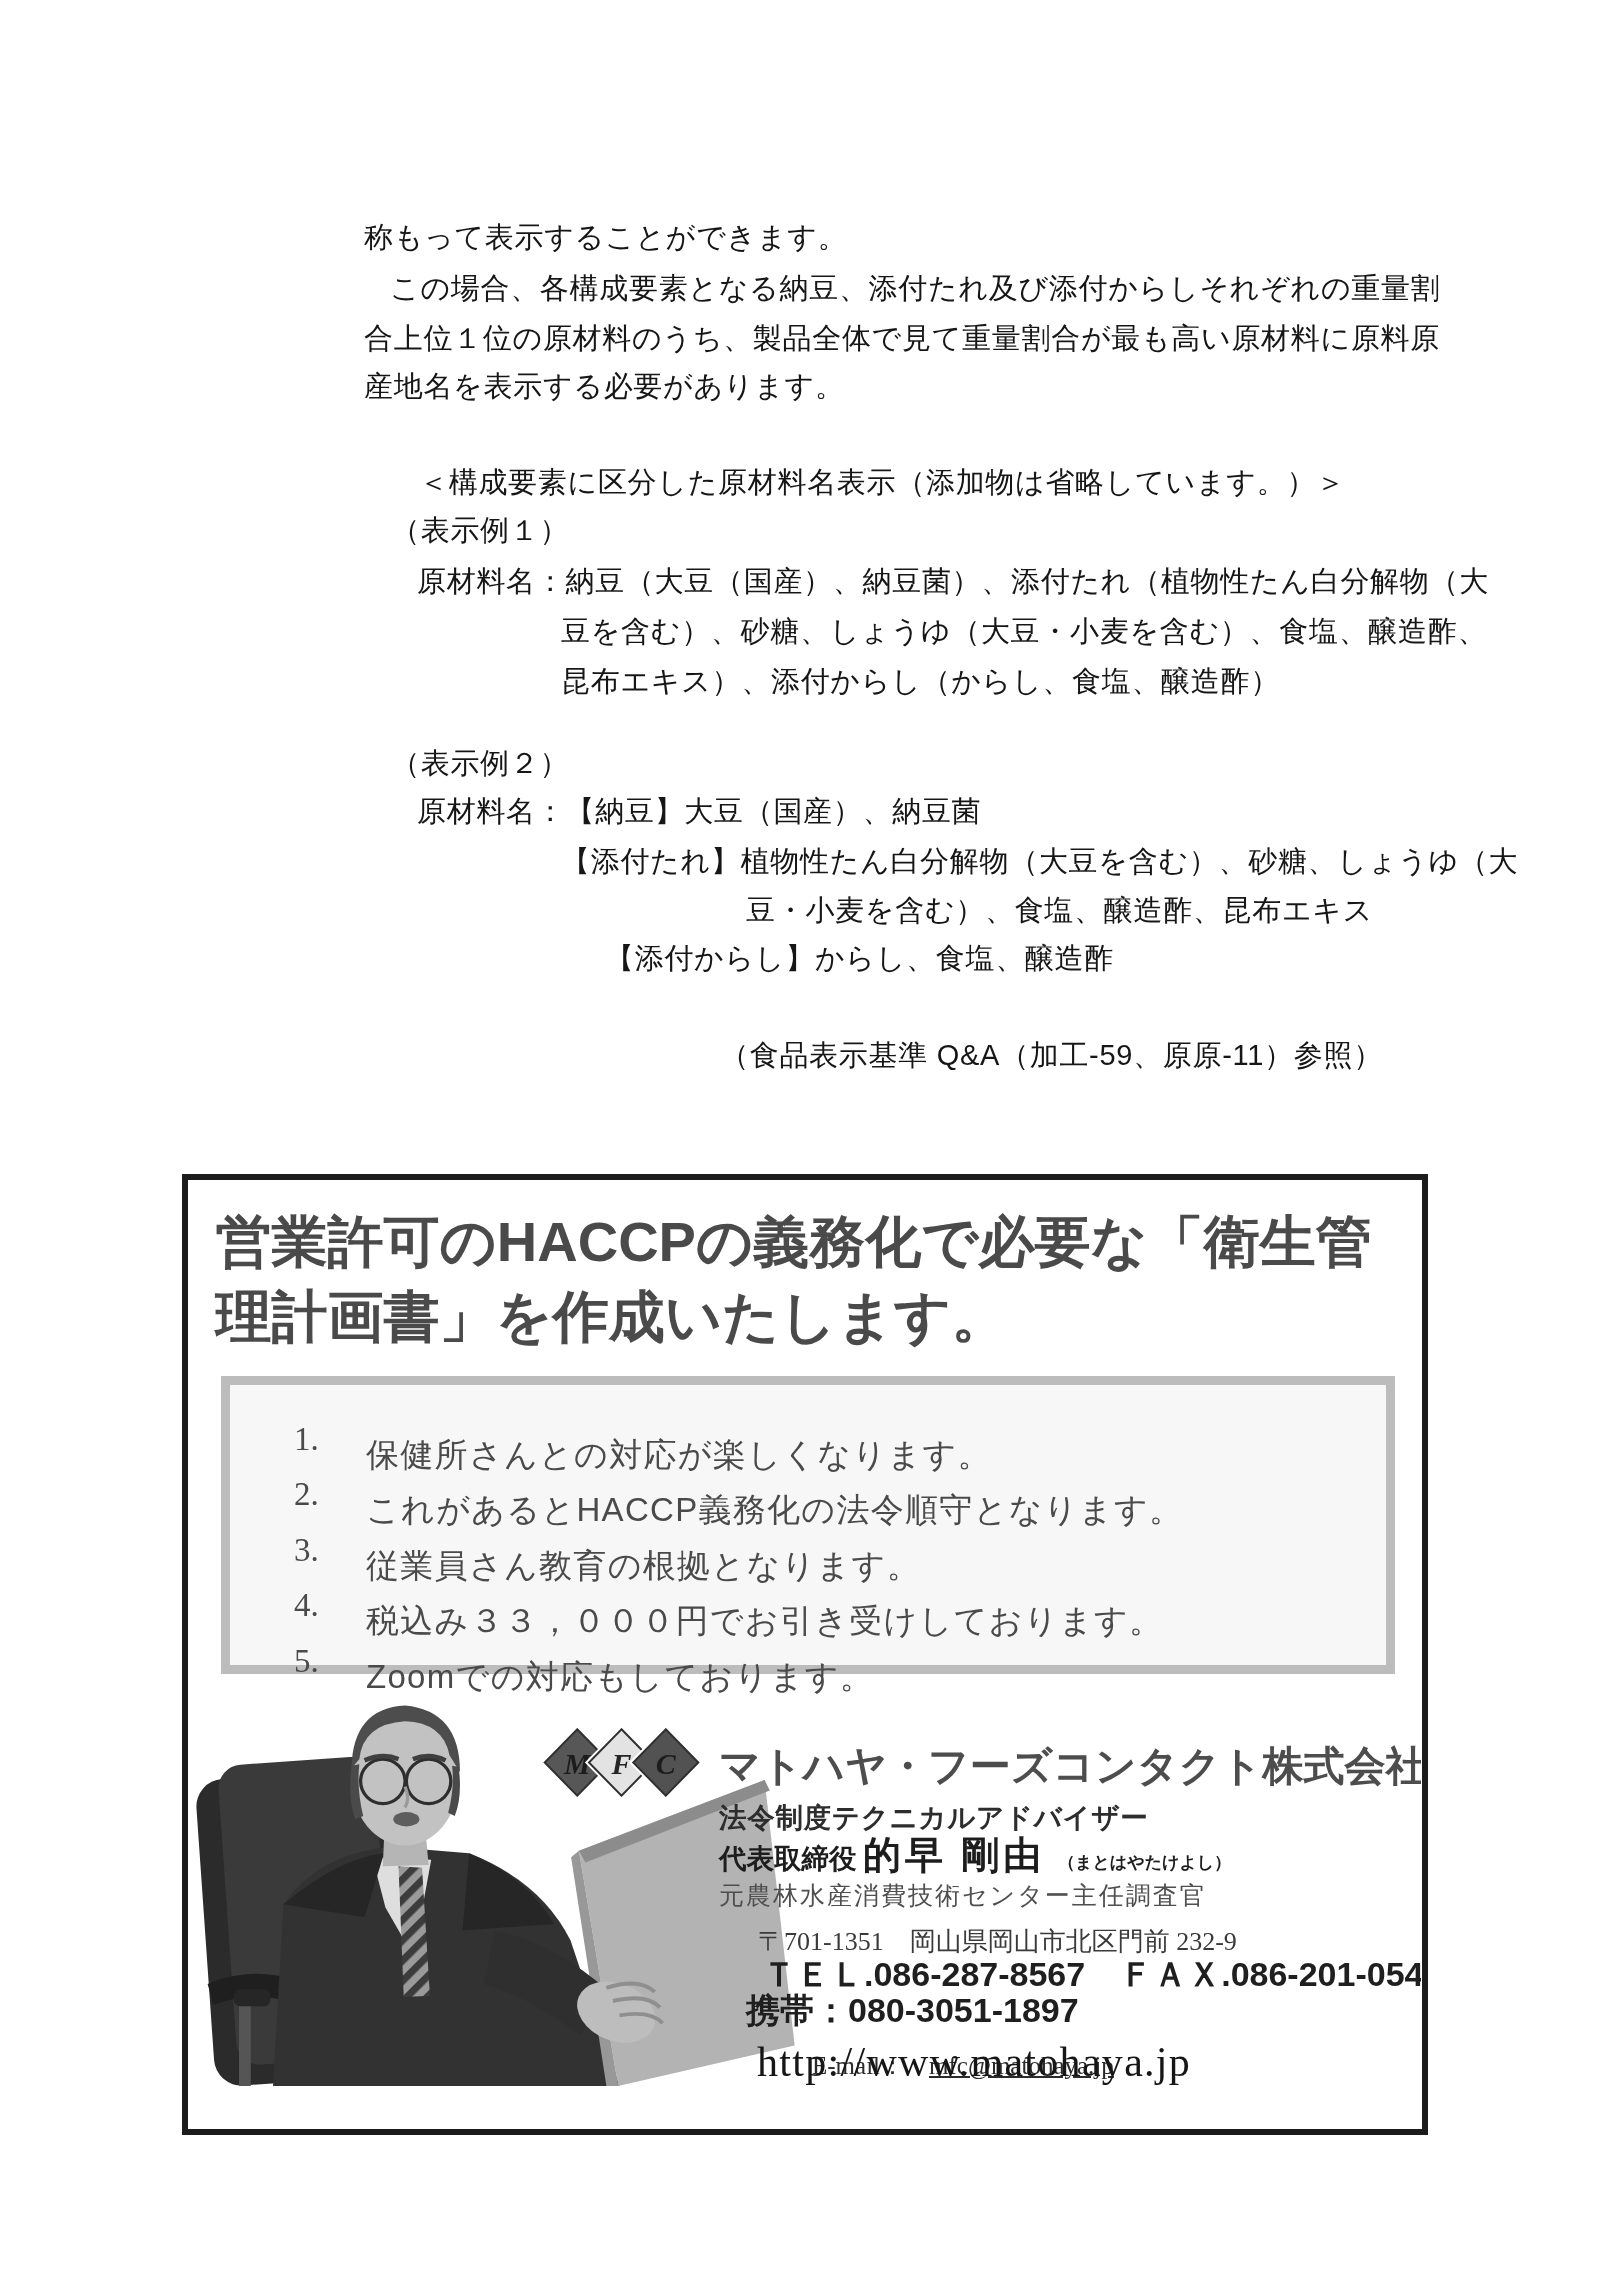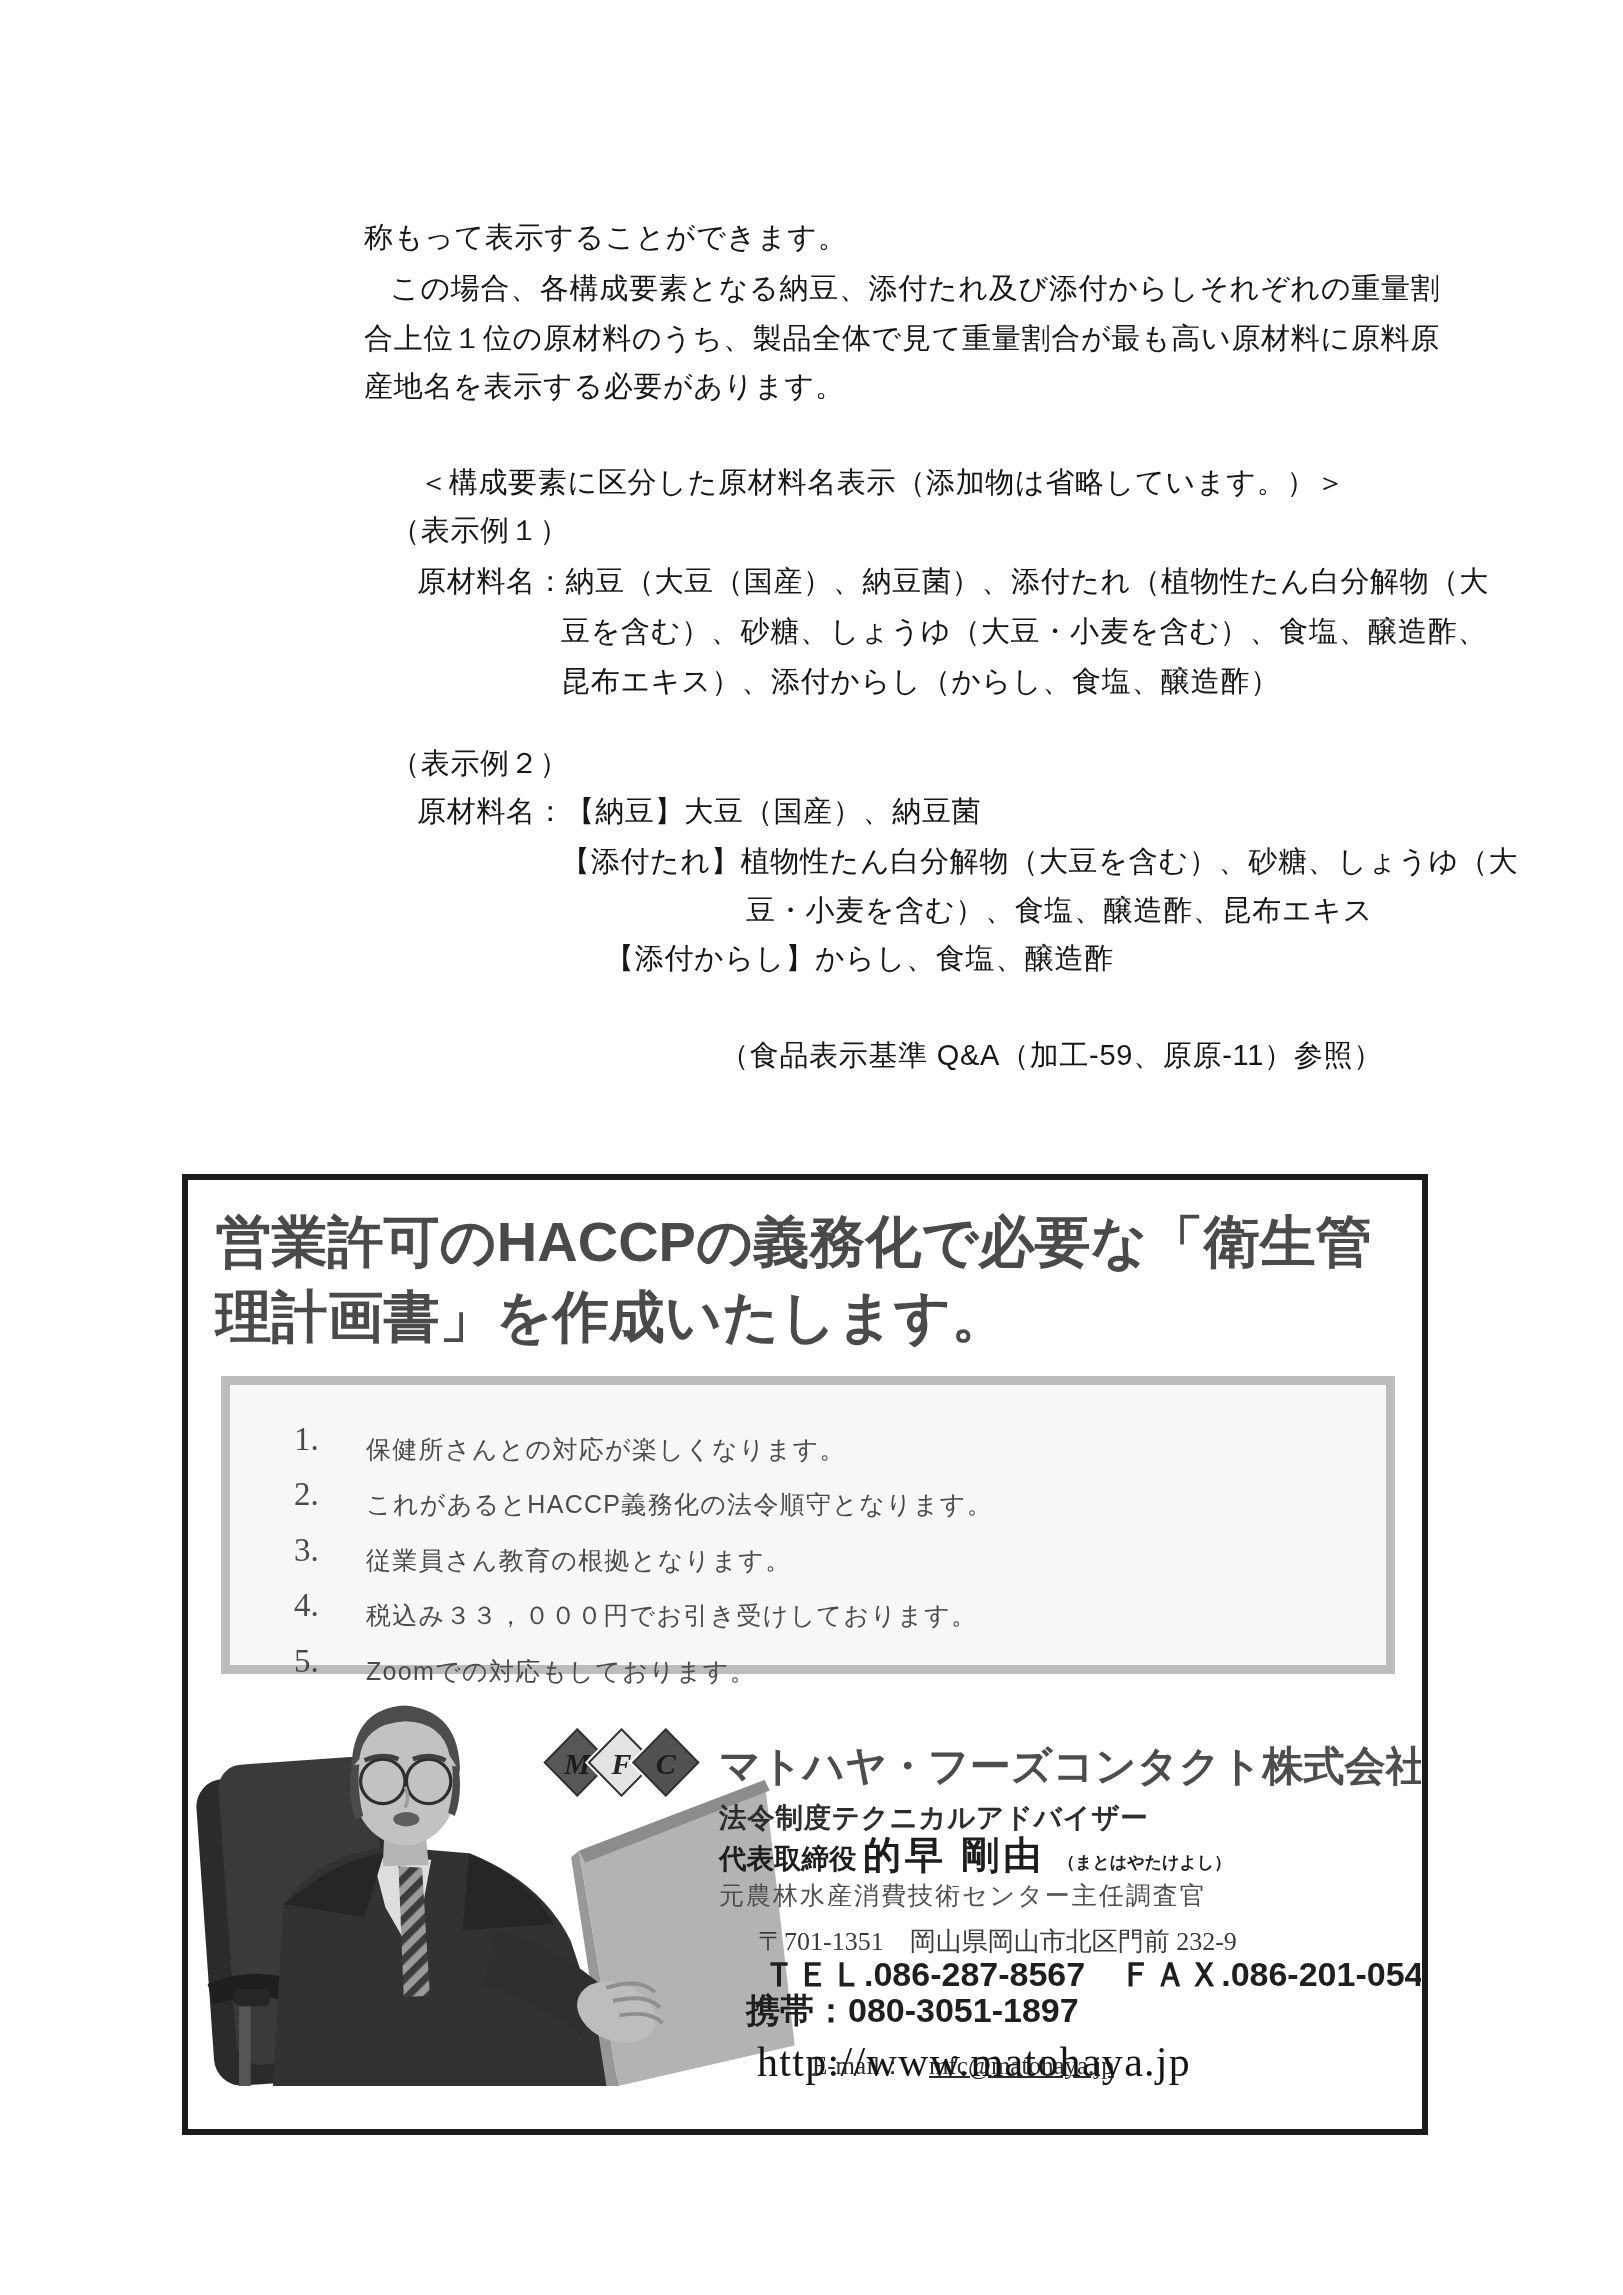--- a/index.html
+++ b/index.html
@@ -33,21 +33,21 @@
             line-height:1;white-space:pre;letter-spacing:0px;}
   .hl1{top:34px;}
   .hl2{top:109px;}
 
   .benefits{position:absolute;left:33px;top:196px;width:1174px;height:298px;
             background:#f7f7f7;border:9.2px solid #bcbcbc;box-sizing:border-box;}
   .benefit-row{position:absolute;left:0;width:1112px;height:46px;white-space:pre;}
   .b0{top:23.6px;} .b1{top:79px;} .b2{top:135px;} .b3{top:190px;} .b4{top:246px;}
   .benefit-num{position:absolute;left:64px;font-family:"Liberation Serif","DejaVu Serif",serif;
                font-size:33px;color:#4a4a4a;}
-  .benefit-text{position:absolute;left:136px;font-size:25px;color:#4a4a4a;letter-spacing:1.3px;}
+  .benefit-text{position:absolute;left:136px;font-size:33px;color:#4a4a4a;letter-spacing:1.3px;}
 
   
   .portrait{position:absolute;left:0px;top:502px;width:608px;height:404px;}
 
   
   .mfc-logo{position:absolute;left:355px;top:548px;width:157px;height:69px;}
 
   .company-name{position:absolute;left:531px;top:559px;font-size:41px;font-weight:bold;
                 color:#4d4d4d;white-space:pre;letter-spacing:0px;}
   .advisor-title{position:absolute;left:531px;top:620px;font-size:27.5px;font-weight:bold;

